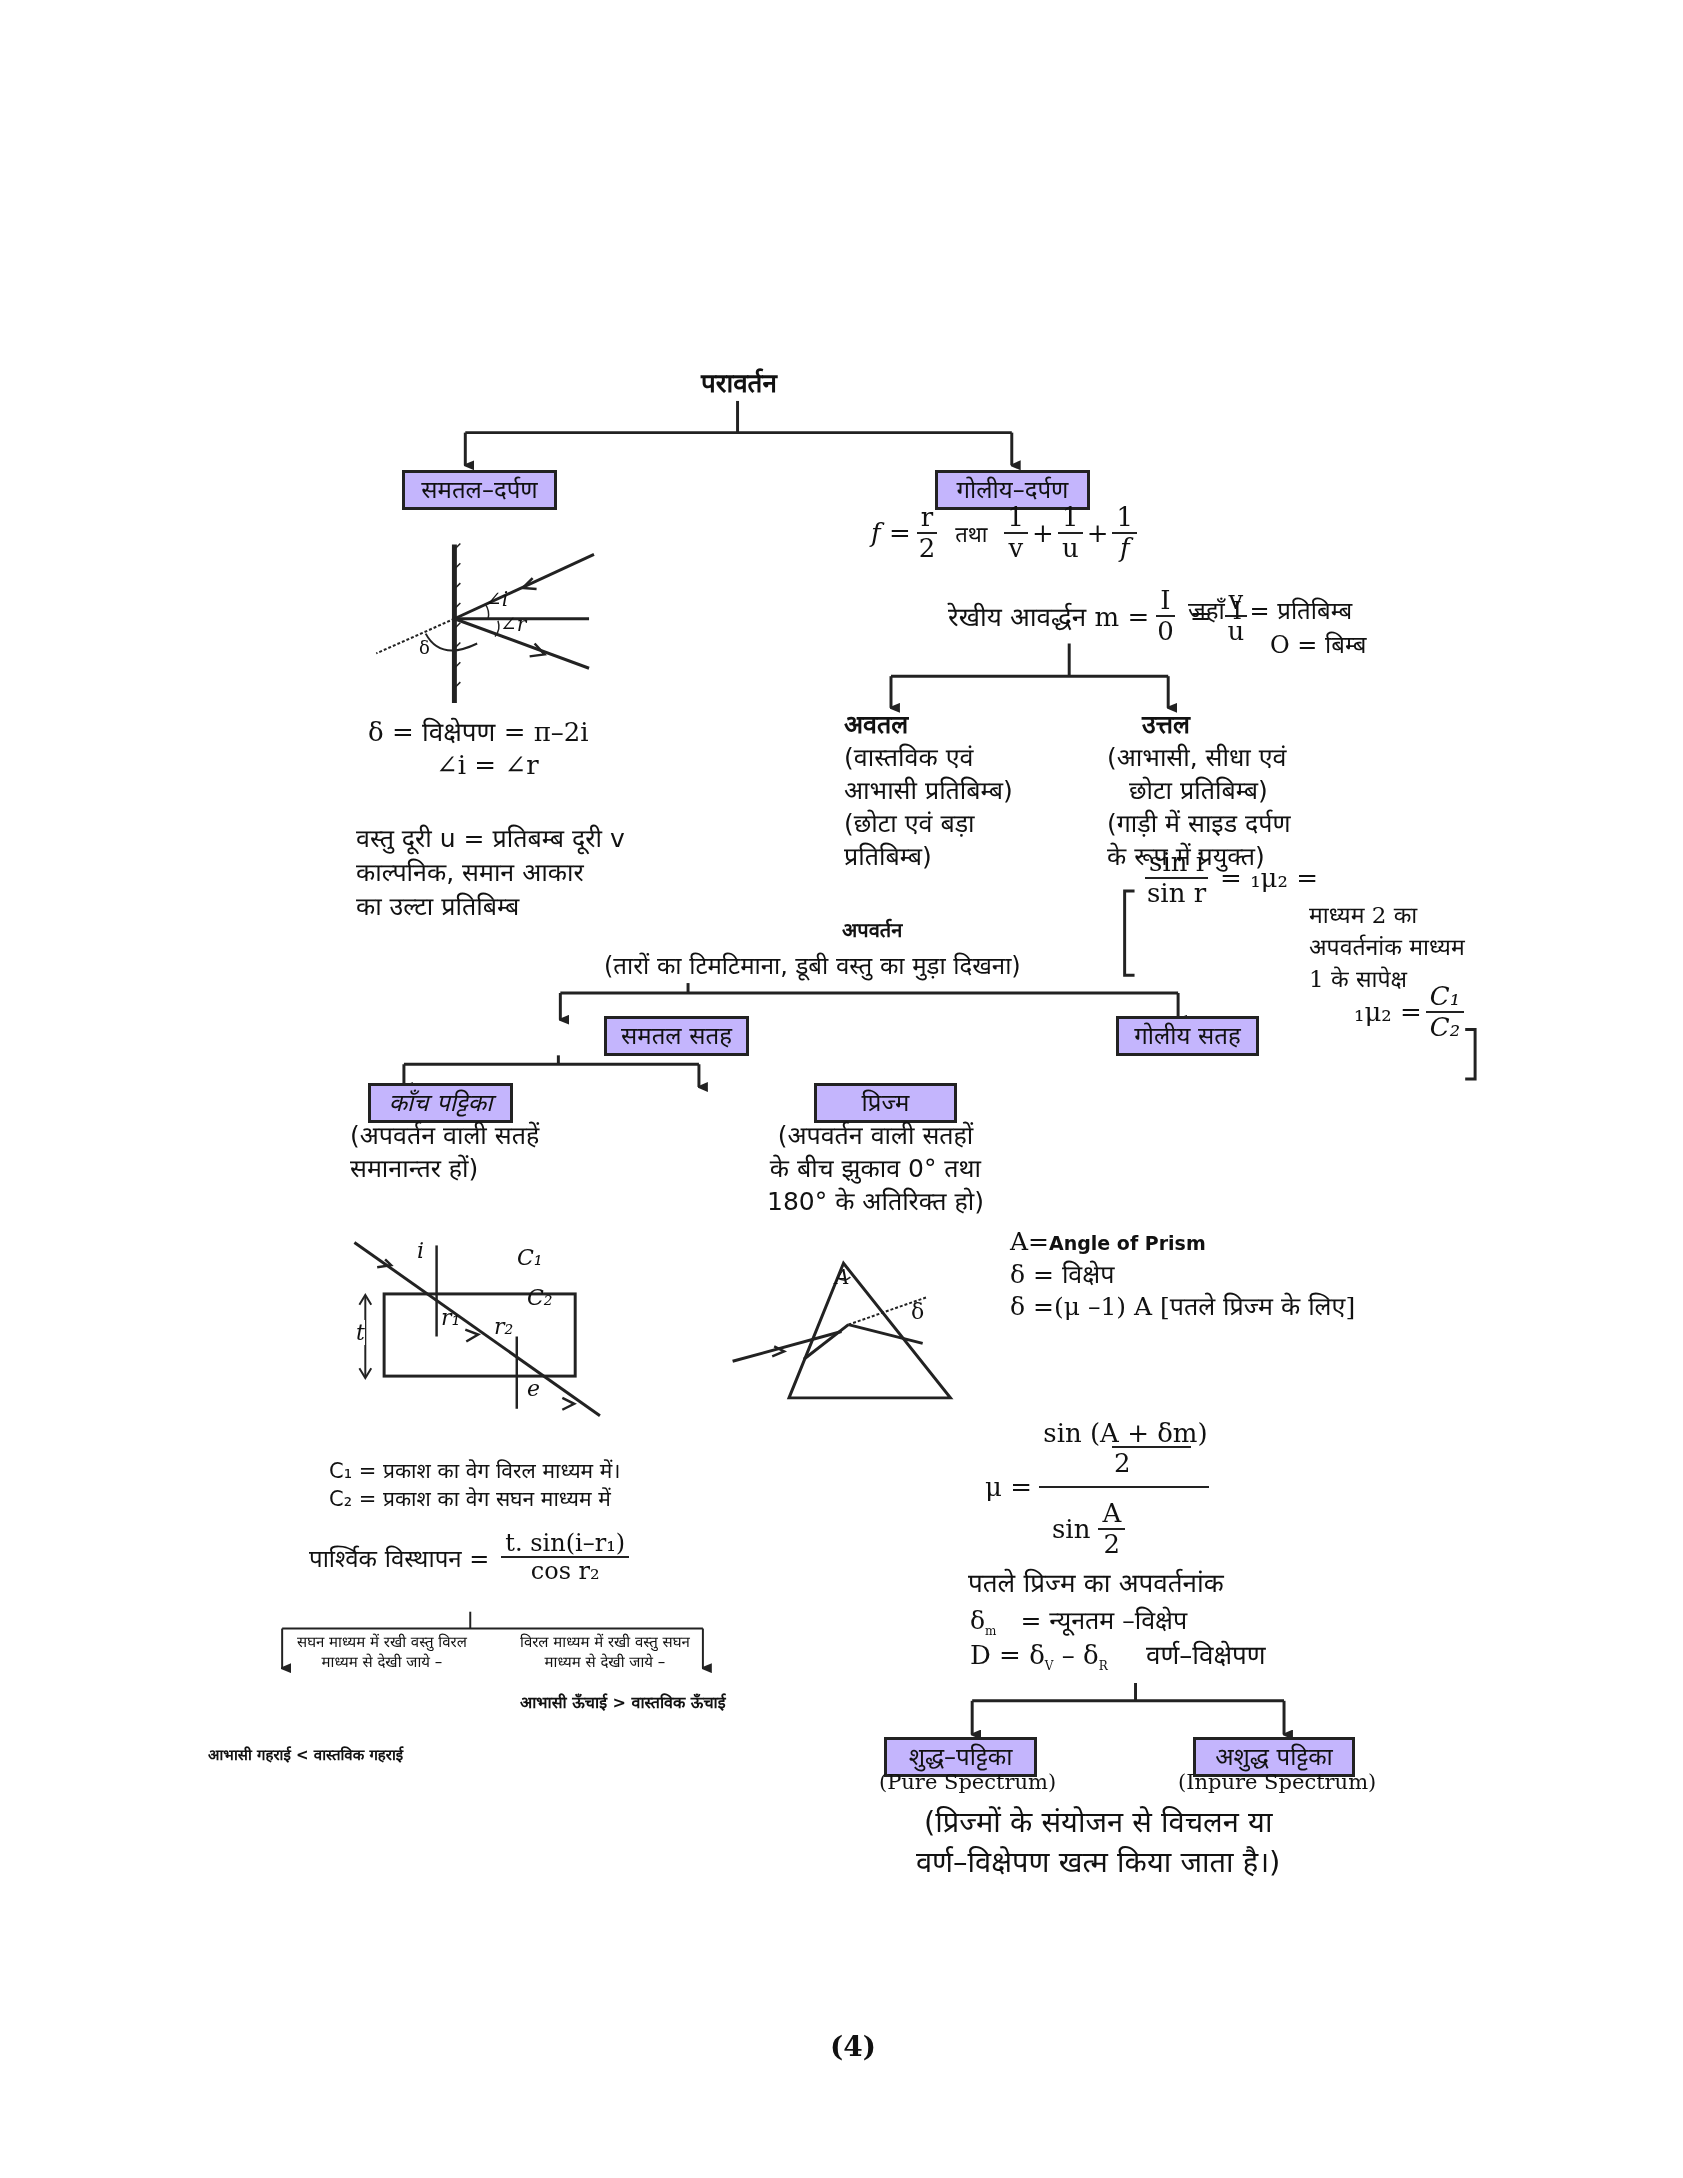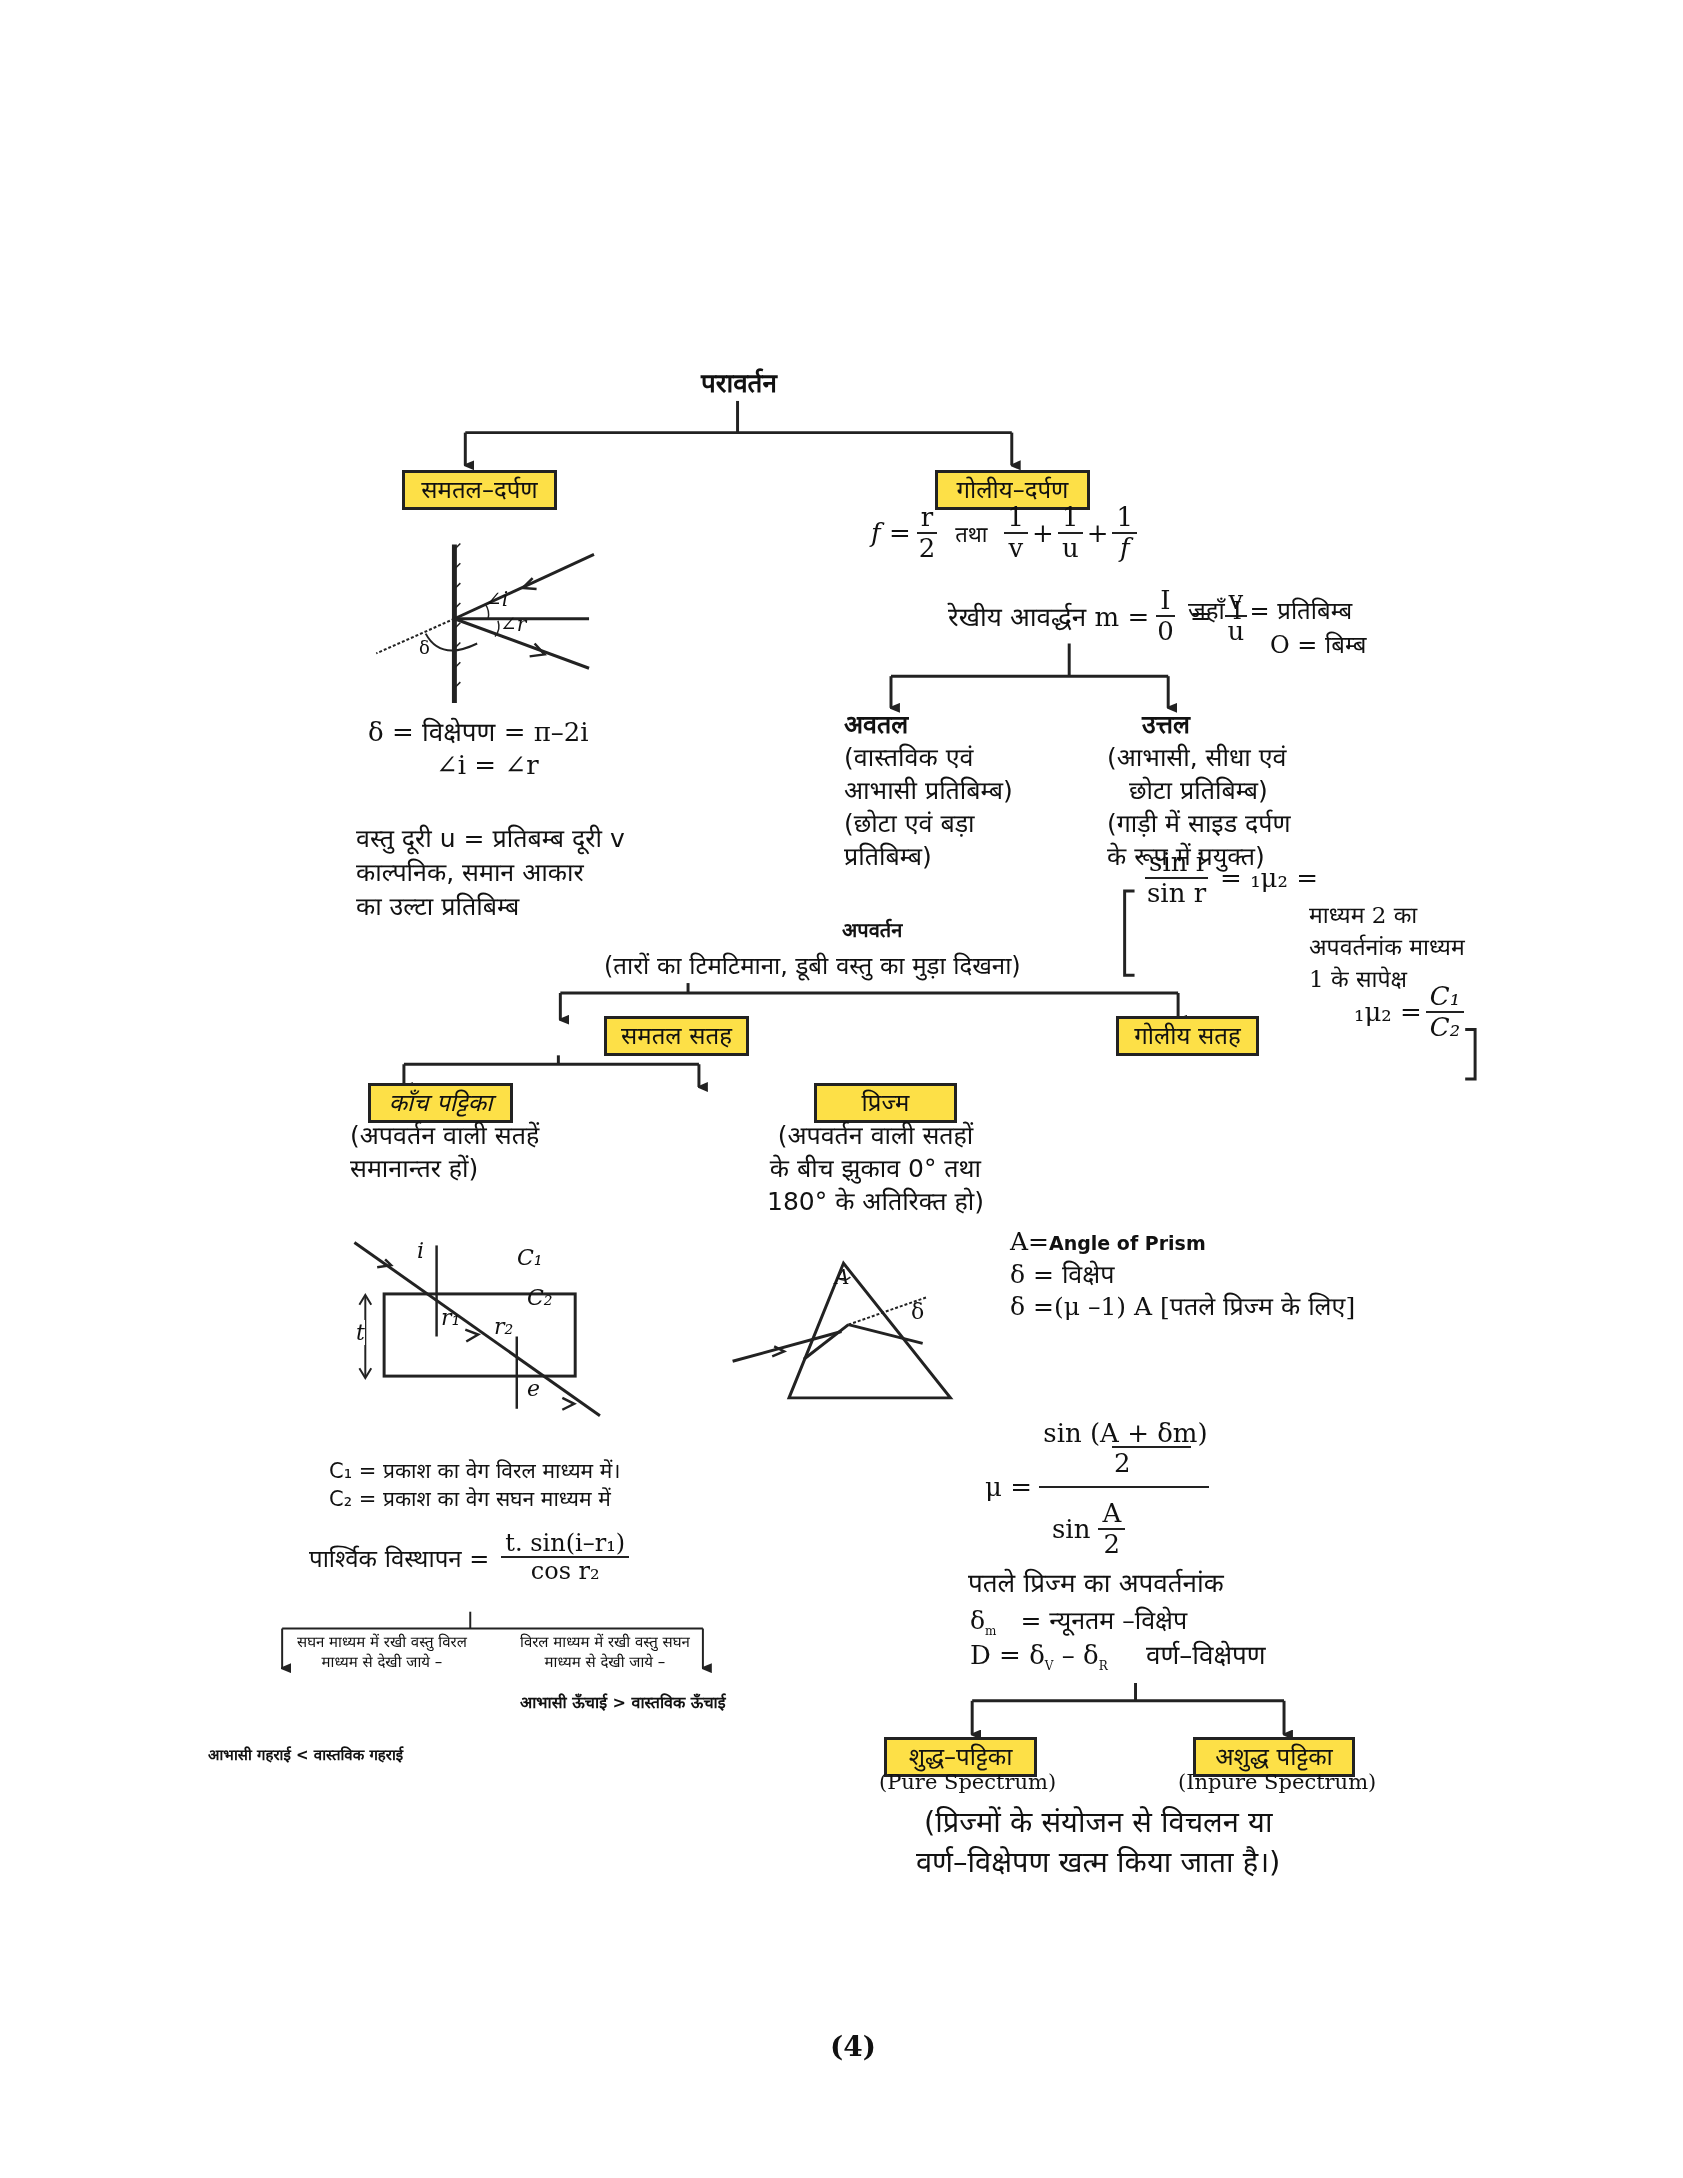--- a/index.html
+++ b/index.html
@@ -1,21 +1,21 @@
 <!DOCTYPE html>
 <html><head>
 <meta charset="utf-8">
 <style>
   html,body{margin:0;padding:0;background:#fff;}
   body{width:1683px;height:2178px;position:relative;overflow:hidden;color:#111;
        font-family:"DejaVu Serif","Liberation Serif",serif;}
   .abs{position:absolute;white-space:nowrap;}
   .hd{font-family:"DejaVu Sans","Liberation Sans",sans-serif;}
   .b{font-weight:bold;}
-  .box{position:absolute;border:3px solid #222;background:#fde047;
+  .box{position:absolute;border:3px solid #222;background:#c4b5fd;
        font-family:"DejaVu Sans","Liberation Sans",sans-serif;font-size:24px;
        text-align:center;line-height:34px;white-space:nowrap;}
   svg.lines{position:absolute;left:0;top:0;}
   .frac{display:inline-flex;flex-direction:column;align-items:center;vertical-align:middle;margin:0 4px;}
   .frac .n{border-bottom:2px solid #222;padding:0 4px;line-height:1.1;}
   .frac .d{line-height:1.1;padding:0 4px;}
 </style>
 </head>
 <body>
 

